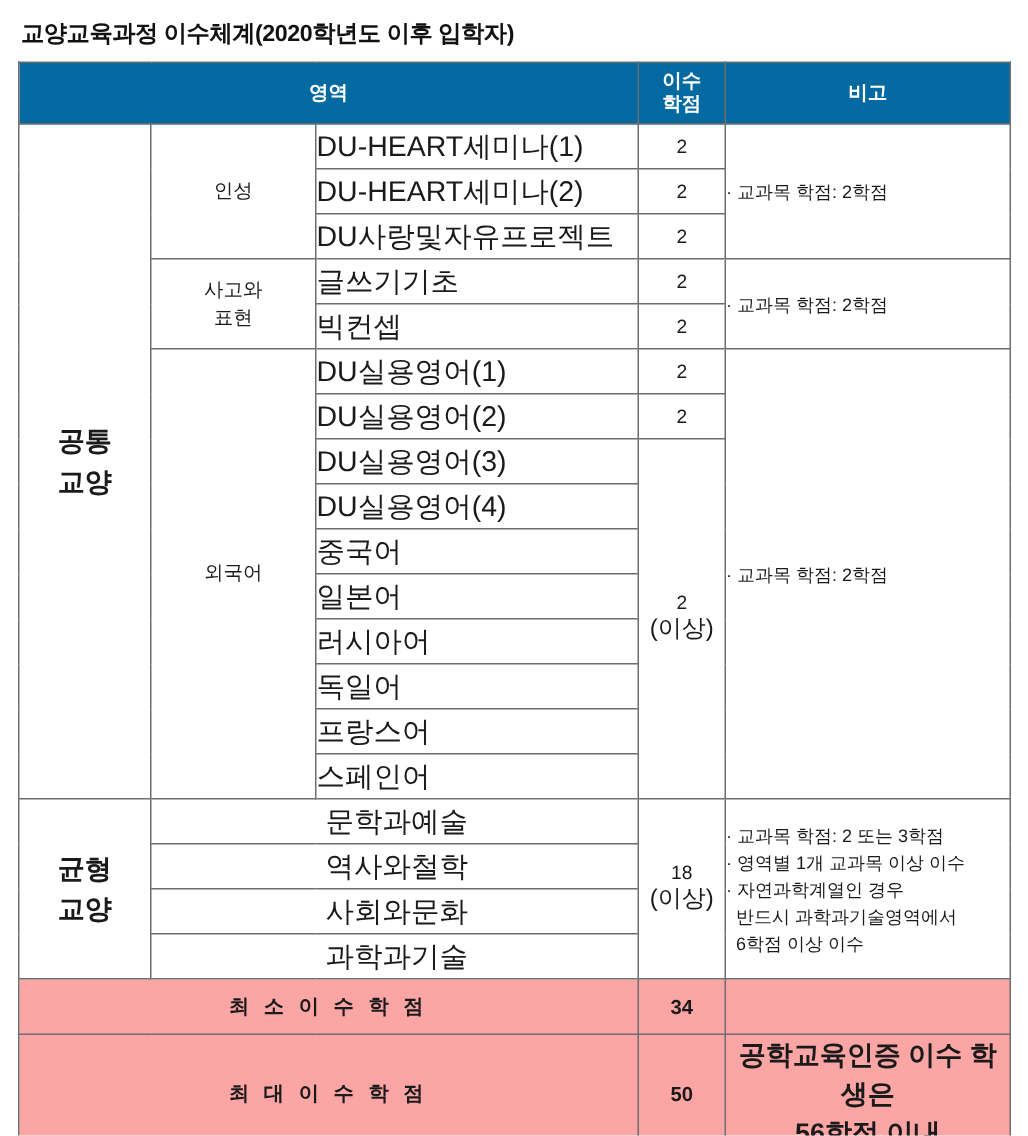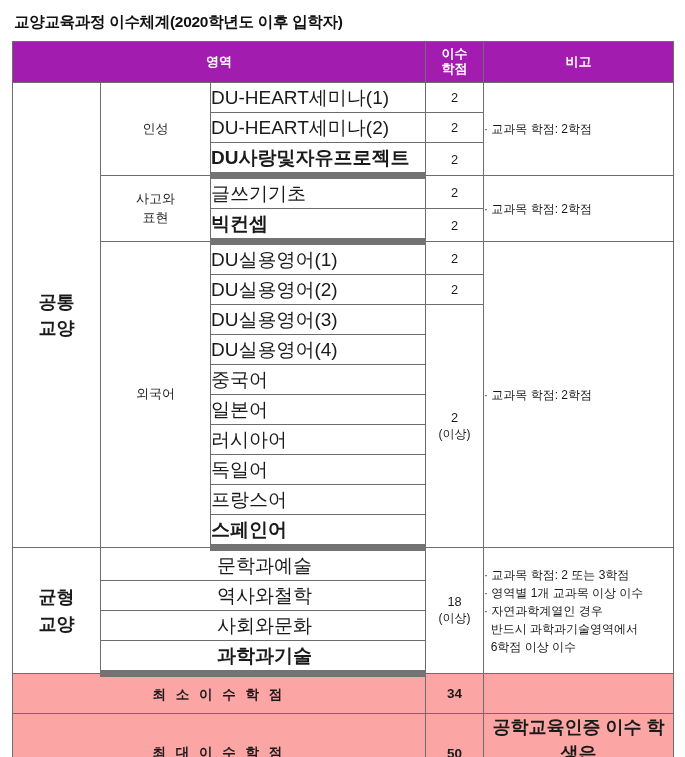--- a/index.html
+++ b/index.html
@@ -31,21 +31,21 @@
     width: 661px;
     table-layout: fixed;
     font-size: 12.5px;
   }
   table.curriculum td, table.curriculum th {
     border: 1px solid #6d6d6d;
     padding: 0;
     vertical-align: middle;
   }
   thead th {
-    background: #a21caf;
+    background: #0369a1;
     color: #ffffff;
     font-weight: bold;
     height: 40px;
     font-size: 13px;
     line-height: 1.15;
     text-align: center;
   }
   .col-area     { width: 88px; }
   .col-sub      { width: 110px; }
   .col-course   { width: 215px; }
@@ -65,39 +65,39 @@
   }
   td.course-cell {
     padding-left: 34px;
     height: 29px;
     font-size: 19px;
     border-top: 1px dotted #8a8a8a;
     border-bottom: 1px dotted #8a8a8a;
     margin-left: 42px;
   }
   td.course-cell.first-in-group { border-top: 1px solid #6d6d6d; }
-  td.course-cell.last-in-group  { border-bottom: 7px solid #737373; font-weight: bold; }
+  td.course-cell.last-in-group  { border-bottom: 1px solid #737373; }
   td.course-cell.centered {
     text-align: center;
     padding-left: 3px;
   }
   td.credit-cell {
     text-align: center;
     font-size: 12.8px;
     border-top: 1px dotted #8a8a8a;
     border-bottom: 1px dotted #8a8a8a;
   }
   td.credit-cell.solid-top { border-top: 1px solid #6d6d6d; }
   td.credit-cell.solid-bottom { border-bottom: 1px solid #6d6d6d; }
   td.credit-cell.span {
     border-top: 1px solid #6d6d6d;
     border-bottom: 1px solid #6d6d6d;
   }
   .credit-main { display:block; line-height: 1.3; }
-  .credit-sub  { display:block; font-size: 12px; line-height: 1.3; text-align: center; }
+  .credit-sub  { display:block; font-size: 16px; line-height: 1.3; text-align: center; }
   td.note-cell {
     padding: 6px 8px 6px 9px;
     font-size: 12px;
     line-height: 1.5;
     vertical-align: top;
   }
   td.note-cell.mid { vertical-align: middle; }
   .note-line { display: block; white-space: pre; }
 
   tr.summary td {

